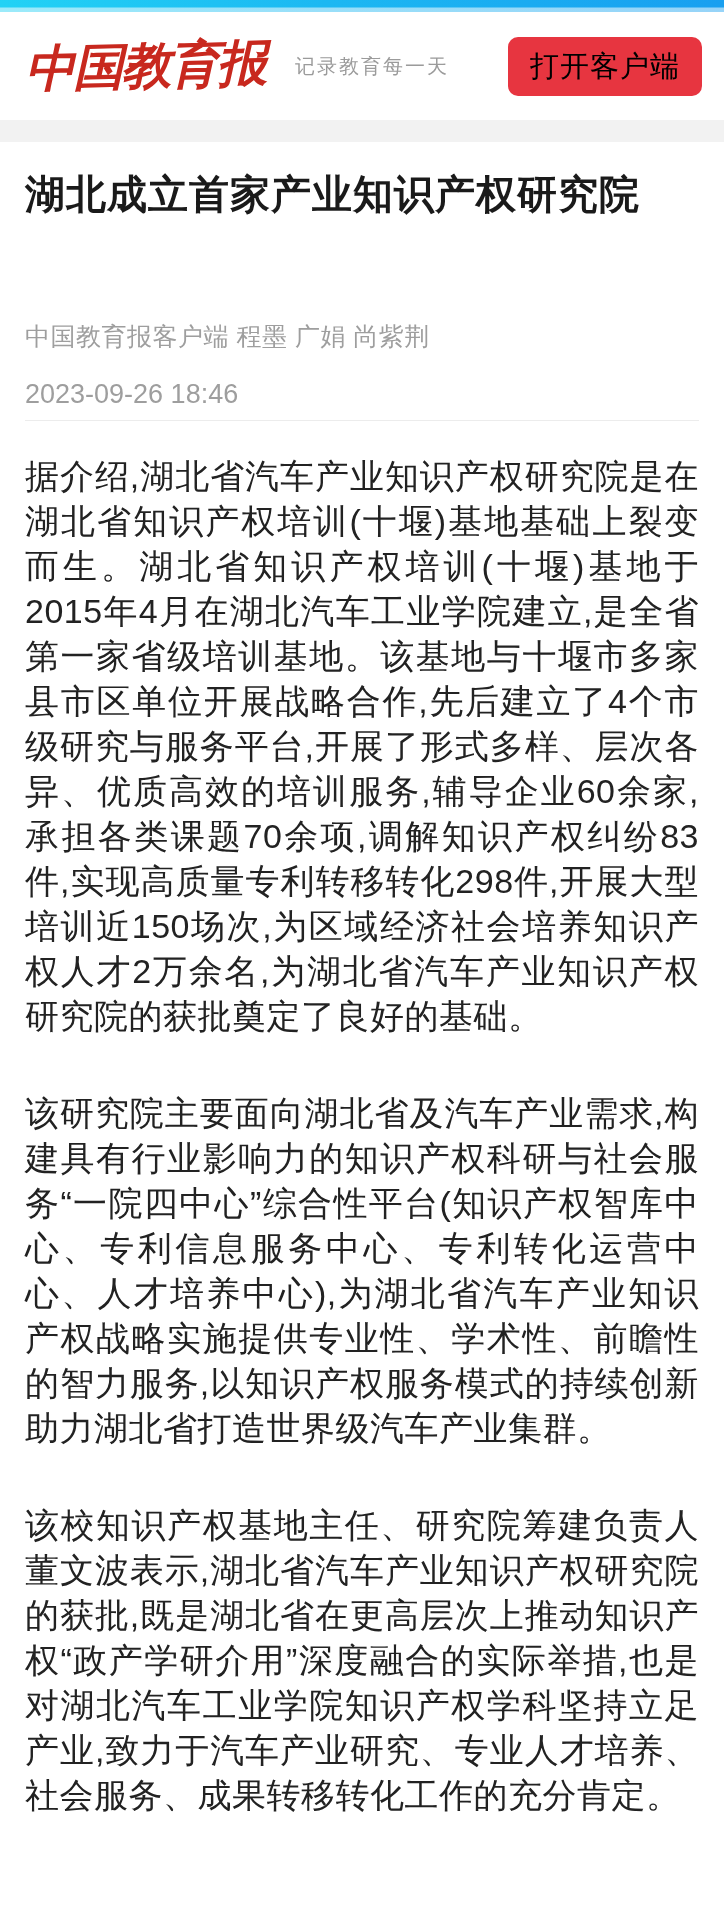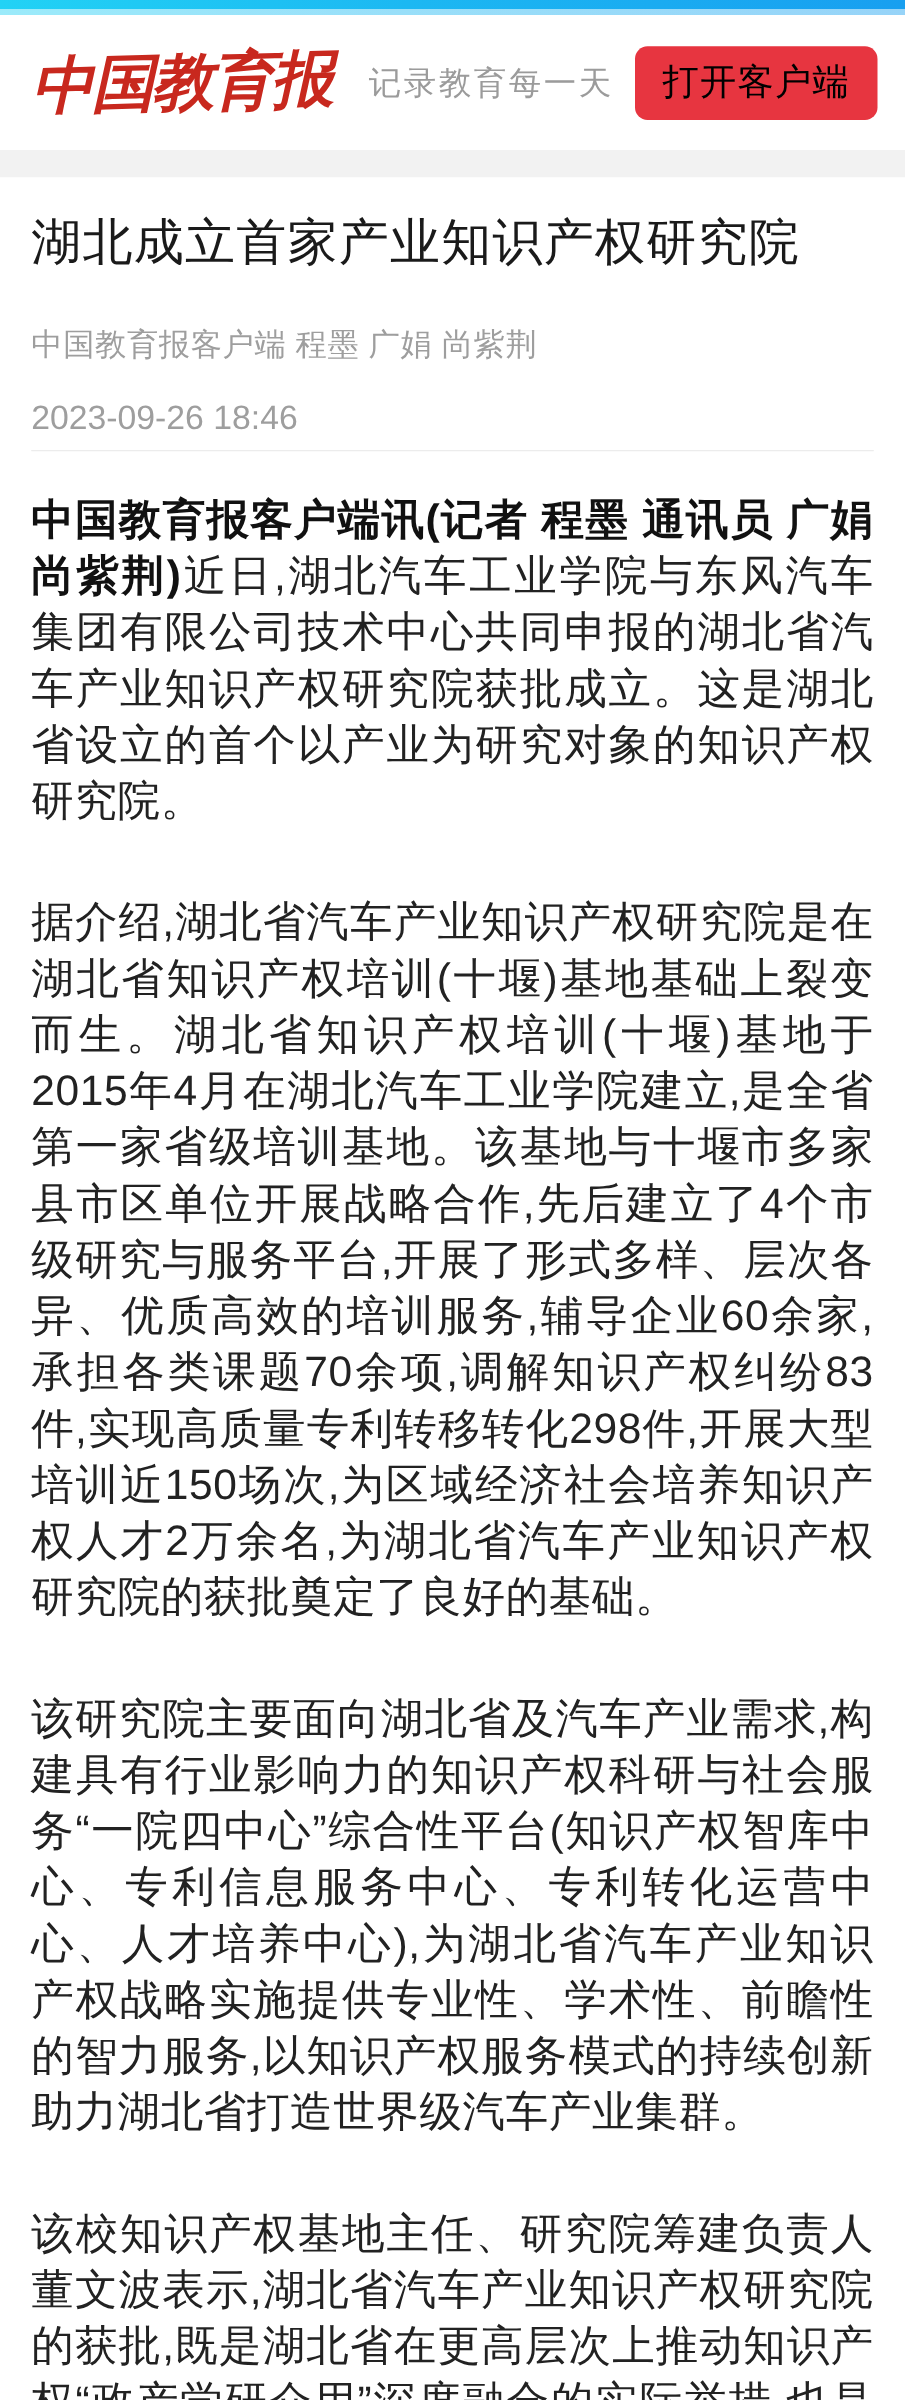--- a/index.html
+++ b/index.html
@@ -31,21 +31,21 @@
     font-weight: 700;
     font-style: italic;
     color: #c8281e;
     letter-spacing: -2px;
     transform: rotate(-1.5deg);
     white-space: nowrap;
     line-height: 1;
   }
   .tagline {
     margin-left: 30px;
-    font-size: 26px;
+    font-size: 20px;
     color: #9b9b9b;
     letter-spacing: 2px;
     white-space: nowrap;
   }
   .open-btn {
     margin-left: auto;
     background: #e73540;
     color: #000000;
     font-size: 29px;
     line-height: 1;
@@ -56,27 +56,27 @@
     letter-spacing: 1px;
     cursor: pointer;
     white-space: nowrap;
   }
   .gray-band { height: 22px; background: #f2f2f2; }
 
   
   .article { padding: 24px 25px 0 25px; background: #ffffff; }
   .article h1 {
     font-size: 40px;
-    font-weight: 400;
+    font-weight: 700;
     line-height: 56px;
     color: #1a1a1a;
     letter-spacing: 1px;
   }
   .byline {
-    margin-top: 36px;
+    margin-top: 96px;
     font-size: 25px;
     line-height: 36px;
     color: #9e9e9e;
     letter-spacing: 0.5px;
   }
   .date {
     margin-top: 22px;
     font-size: 27px;
     line-height: 36px;
     color: #9e9e9e;
@@ -112,18 +112,17 @@
 
 <div class="article">
   <h1>湖北成立首家产业知识产权研究院</h1>
 
   <div class="byline">中国教育报客户端 程墨 广娟 尚紫荆</div>
   <div class="date">2023-09-26 18:46</div>
 
   <div class="divider"></div>
 
   <div class="body-text">
-    <p><strong>中国教育报客户端讯(记者 程墨 通讯员 广娟 尚紫荆)</strong><span>近日,湖北汽车工业学院与东风汽车集团有限公司技术中心共同申报的湖北省汽车产业知识产权研究院获批成立。这是湖北省设立的首个以产业为研究对象的知识产权研究院。</span></p>
     <p>据介绍,湖北省汽车产业知识产权研究院是在湖北省知识产权培训(十堰)基地基础上裂变而生。湖北省知识产权培训(十堰)基地于2015年4月在湖北汽车工业学院建立,是全省第一家省级培训基地。该基地与十堰市多家县市区单位开展战略合作,先后建立了4个市级研究与服务平台,开展了形式多样、层次各异、优质高效的培训服务,辅导企业60余家,承担各类课题70余项,调解知识产权纠纷83件,实现高质量专利转移转化298件,开展大型培训近150场次,为区域经济社会培养知识产权人才2万余名,为湖北省汽车产业知识产权研究院的获批奠定了良好的基础。</p>
     <p>该研究院主要面向湖北省及汽车产业需求,构建具有行业影响力的知识产权科研与社会服务“一院四中心”综合性平台(知识产权智库中心、专利信息服务中心、专利转化运营中心、人才培养中心),为湖北省汽车产业知识产权战略实施提供专业性、学术性、前瞻性的智力服务,以知识产权服务模式的持续创新助力湖北省打造世界级汽车产业集群。</p>
     <p>该校知识产权基地主任、研究院筹建负责人董文波表示,湖北省汽车产业知识产权研究院的获批,既是湖北省在更高层次上推动知识产权“政产学研介用”深度融合的实际举措,也是对湖北汽车工业学院知识产权学科坚持立足产业,致力于汽车产业研究、专业人才培养、社会服务、成果转移转化工作的充分肯定。</p>
   </div>
 </div>
 
 </body></html>

